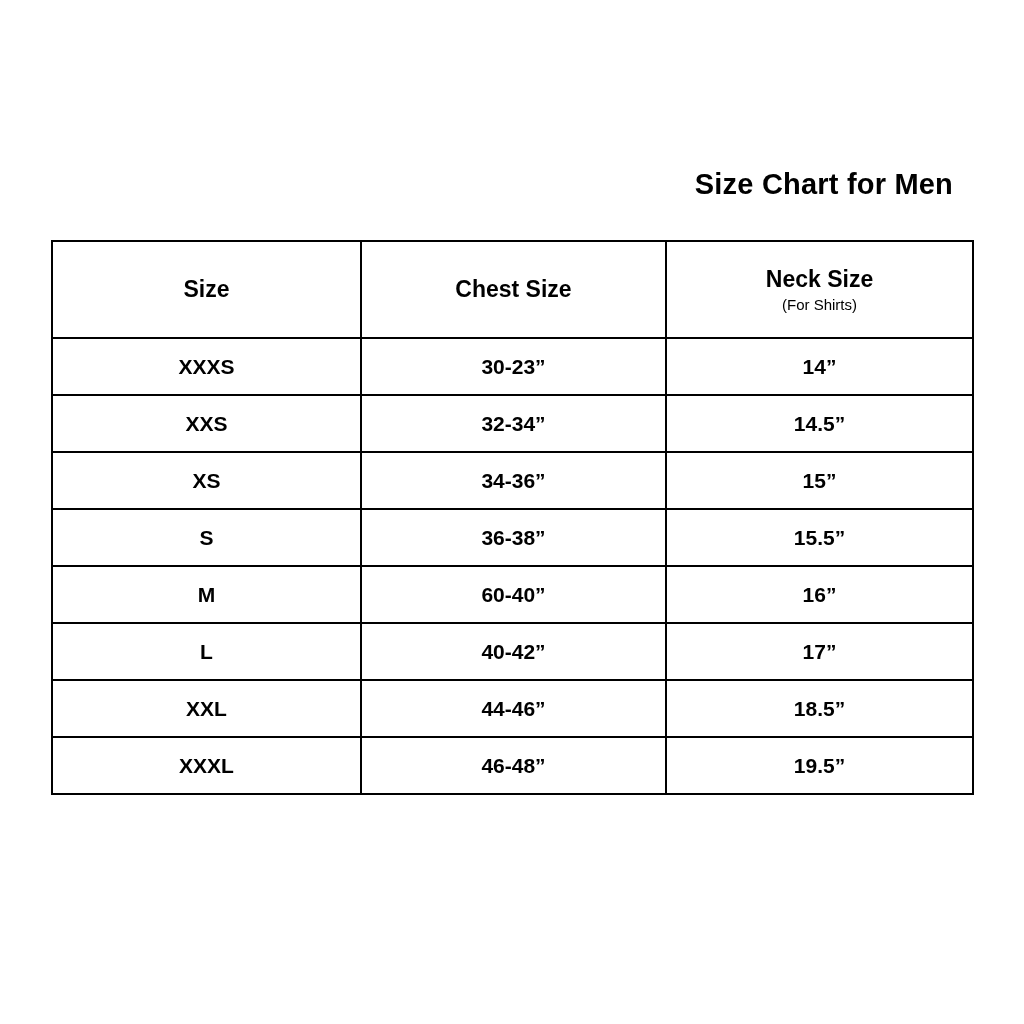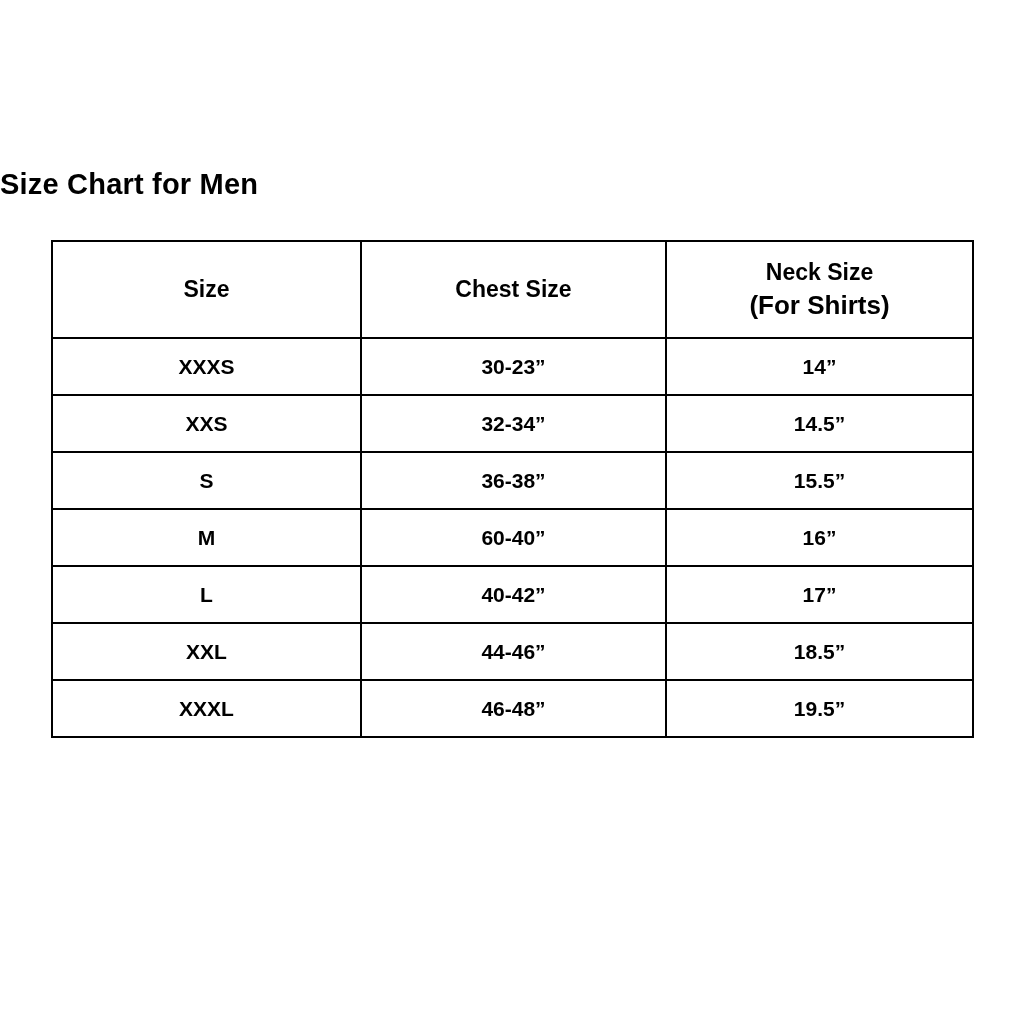--- a/index.html
+++ b/index.html
@@ -20,24 +20,25 @@
     left: 0;
     top: 0;
     width: 1024px;
     height: 1024px;
   }
   .chart-title {
     position: absolute;
     left: 0;
     top: 168px;
     width: 913px;
-    text-align: left;
+    text-align: right;
     font-size: 29px;
     font-weight: bold;
     letter-spacing: 0.2px;
+    padding-left: 40px;
   }
   .size-table {
     position: absolute;
     left: 51px;
     top: 240px;
     width: 921px;
     border-collapse: collapse;
     table-layout: fixed;
     padding-left: 32px;
   }
@@ -57,22 +58,22 @@
   .size-table tbody td {
     height: 53px;
     font-size: 21px;
     vertical-align: middle;
   }
   .col-size { width: 309px; }
   .col-chest { width: 305px; }
   .col-neck { width: 307px; }
   .hdr-sub {
     display: block;
-    font-size: 26px;
-    font-weight: bold;
+    font-size: 15px;
+    font-weight: normal;
   }
 </style>
 </head>
 <body>
 
 <div class="page">
 
   <div class="chart-title">Size Chart for Men</div>
 
   <table class="size-table">
@@ -100,20 +101,25 @@
         <td>XXXS</td>
         <td>30-23”</td>
         <td>14”</td>
       </tr>
       <tr>
         <td>XXS</td>
         <td>32-34”</td>
         <td>14.5”</td>
       </tr>
       <tr>
+        <td>XS</td>
+        <td>34-36”</td>
+        <td>15”</td>
+      </tr>
+      <tr>
         <td>S</td>
         <td>36-38”</td>
         <td>15.5”</td>
       </tr>
       <tr>
         <td>M</td>
         <td>60-40”</td>
         <td>16”</td>
       </tr>
       <tr>

